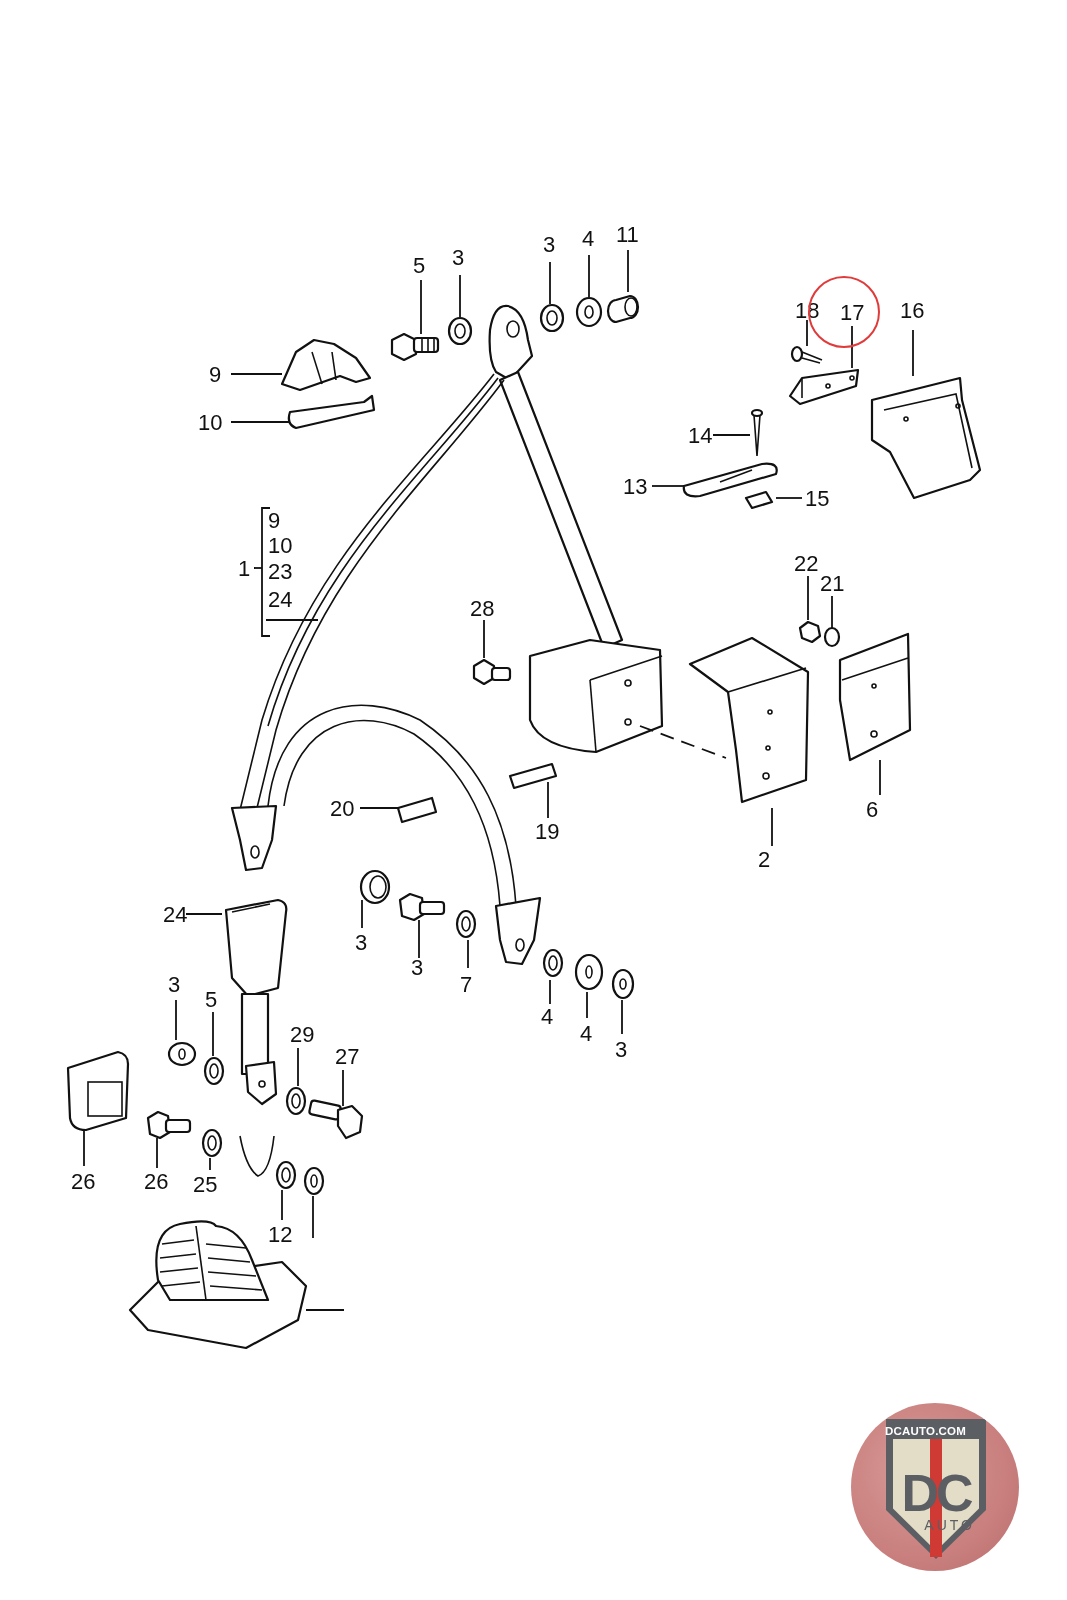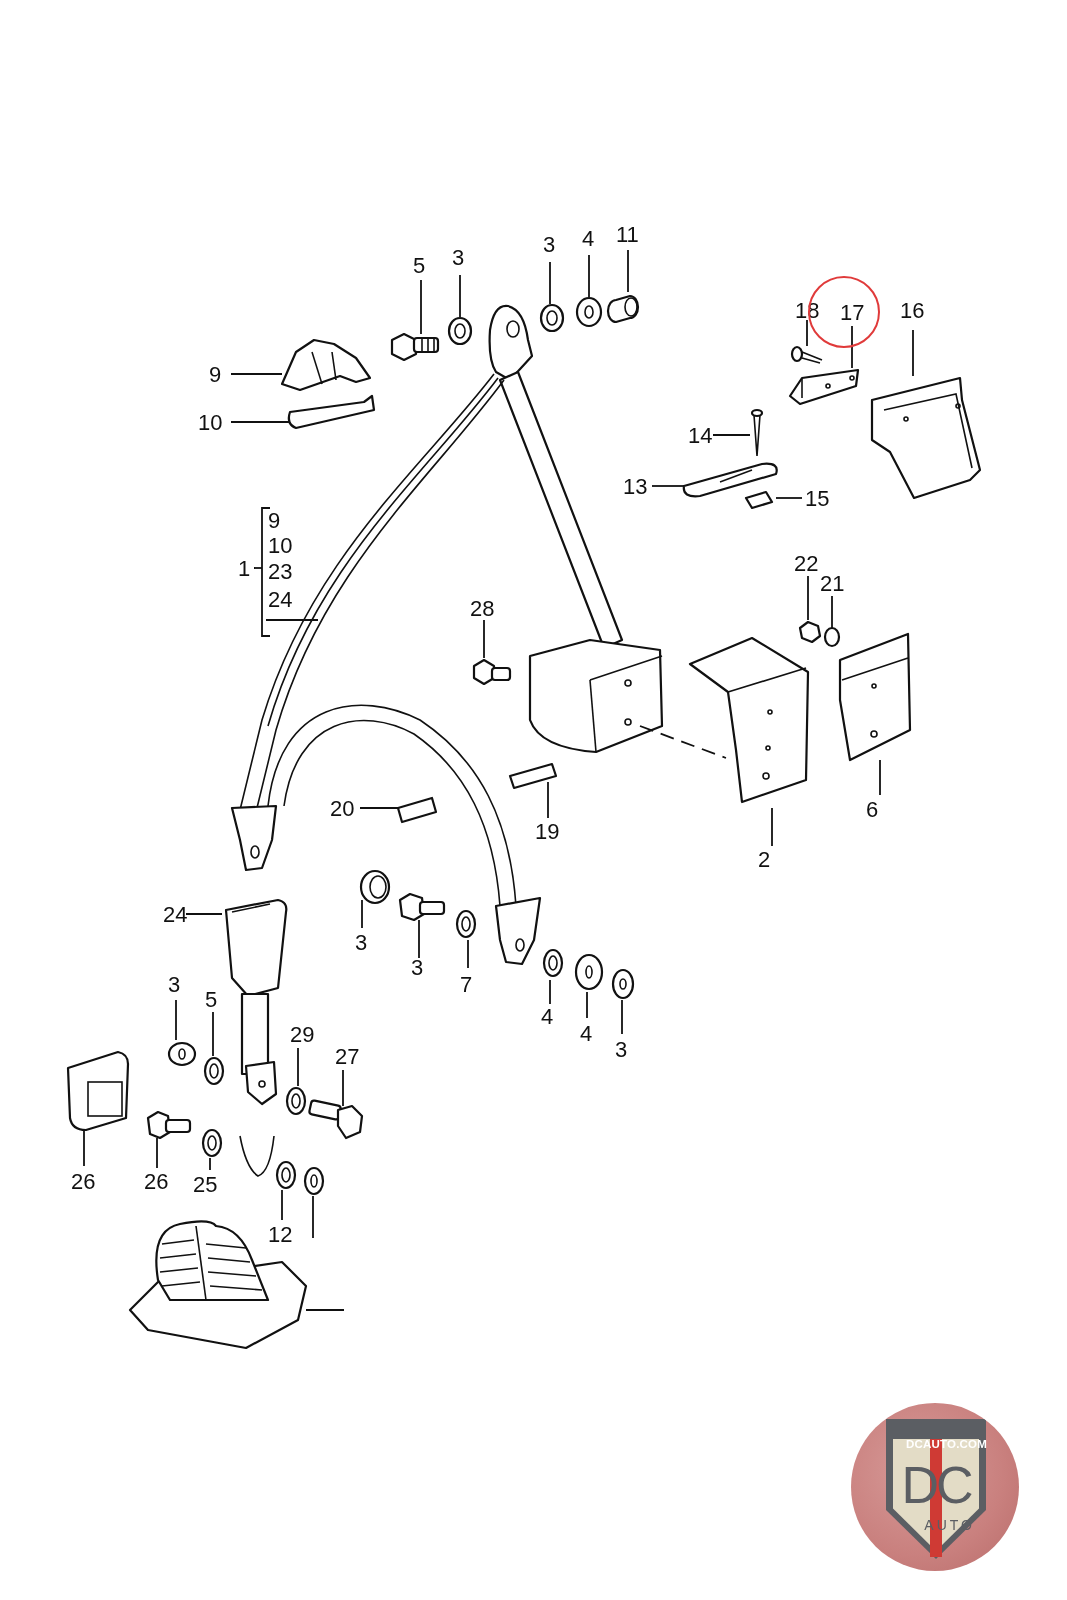--- a/index.html
+++ b/index.html
@@ -10,22 +10,22 @@
   .thin { fill:none; stroke:#111; stroke-width:1.6; }
   .lead { fill:none; stroke:#111; stroke-width:1.8; }
   .hl { fill:none; stroke:#e03a3a; stroke-width:2; }
   #logo { position:absolute; left:851px; top:1403px; width:168px; height:168px; border-radius:50%;
           background:radial-gradient(circle at 40% 40%, #d79a98 0%, #c9807e 60%, #b86c6a 100%); overflow:hidden; }
   #logo .shield { position:absolute; left:35px; top:16px; width:100px; height:140px; background:#5b5e63;
           clip-path:polygon(0 0,100% 0,100% 65%,50% 100%,0 65%); }
   #logo .shield-inner { position:absolute; left:42px; top:36px; width:86px; height:112px; background:#e3dcc6;
           clip-path:polygon(0 0,100% 0,100% 62%,50% 100%,0 62%); }
   #logo .stripe { position:absolute; left:79px; top:36px; width:12px; height:118px; background:#cf3a34; }
-  #logo .url { position:absolute; left:34px; top:22px; width:102px; text-align:right; color:#fff; font-weight:bold; font-size:11.5px; letter-spacing:0.2px;margin-top:13px; }
-  #logo .dc { position:absolute; left:40px; top:56px; width:90px; text-align:center; color:#5b5e63; font-weight:normal; font-size:52px; letter-spacing:-3px; line-height:52px; }
+  #logo .url { position:absolute; left:34px; top:22px; width:102px; text-align:left; color:#fff; font-weight:bold; font-size:11.5px; letter-spacing:0.2px; }
+  #logo .dc { position:absolute; left:40px; top:64px; width:90px; text-align:center; color:#5b5e63; font-weight:bold; font-size:52px; letter-spacing:-3px; line-height:52px; }
   #logo .auto { position:absolute; left:46px; top:114px; width:78px; text-align:right; color:#5b5e63; font-size:14px; letter-spacing:3px; }
 </style>
 </head>
 <body>
 
 <svg id="diagram" viewBox="0 0 1067 1600" xmlns="http://www.w3.org/2000/svg">
 
   <g>
     <polygon class="part" points="392,340 404,334 416,340 416,354 404,360 392,354"></polygon>
     <rect class="part" x="414" y="338" width="24" height="14" rx="3"></rect>

